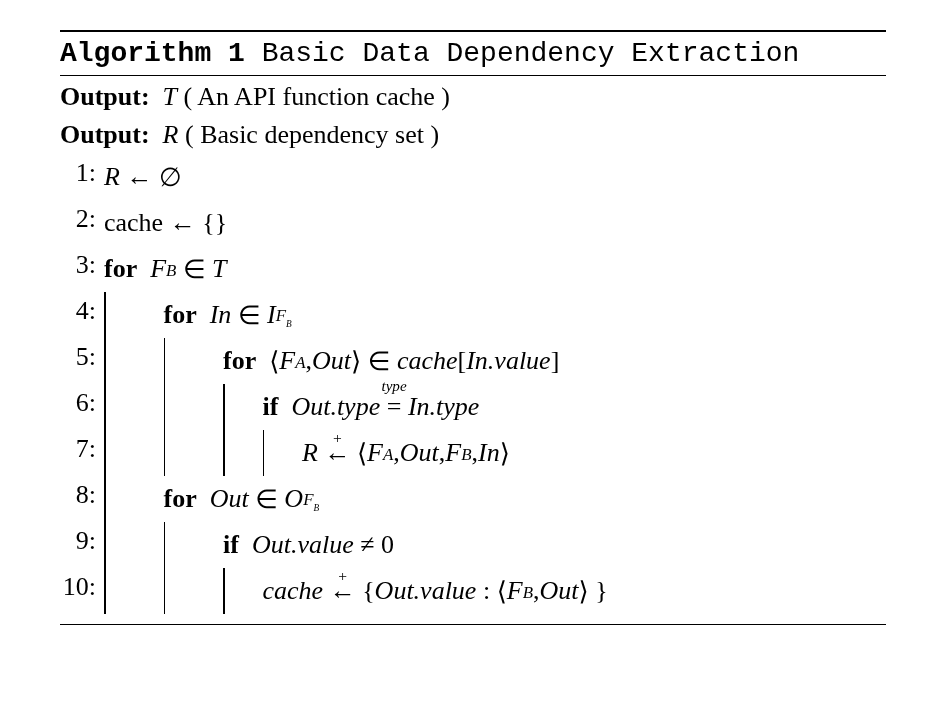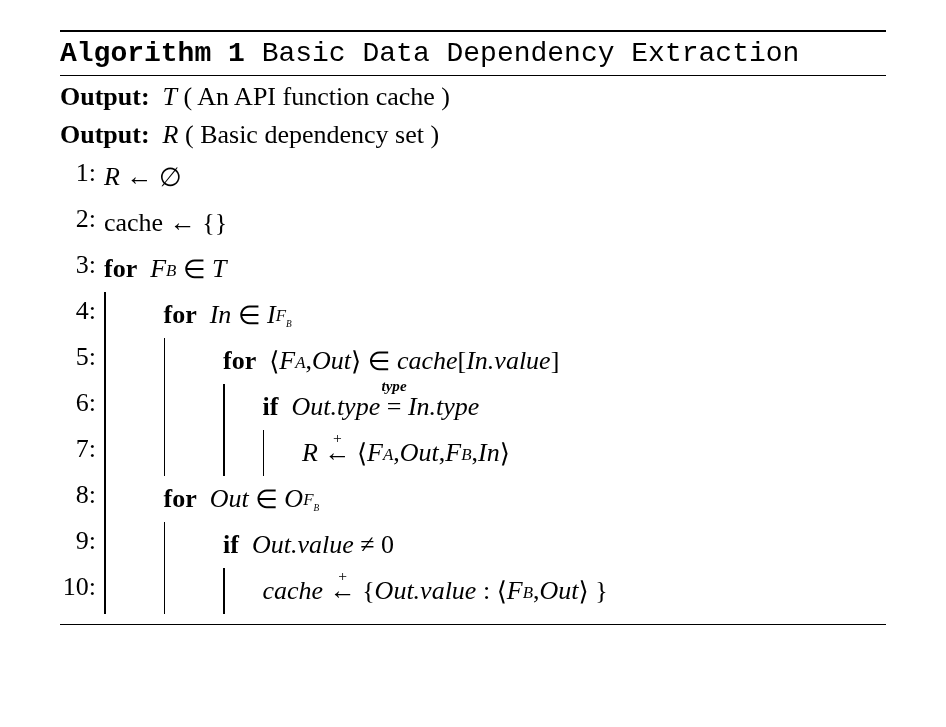--- a/index.html
+++ b/index.html
@@ -72,21 +72,20 @@
     position:relative;
   }
   .type-over .top {
     position:absolute;
     font-size:0.58em;
     font-style:italic;
     left:50%;
     transform:translateX(-50%);
     top:-0.9em;
     white-space:nowrap;
-    font-weight:bold;
   }
 </style>
 </head>
 <body>
 
 <div class="algo">
 
   <div class="rule-thick"></div>
 
   <div class="title-row">

